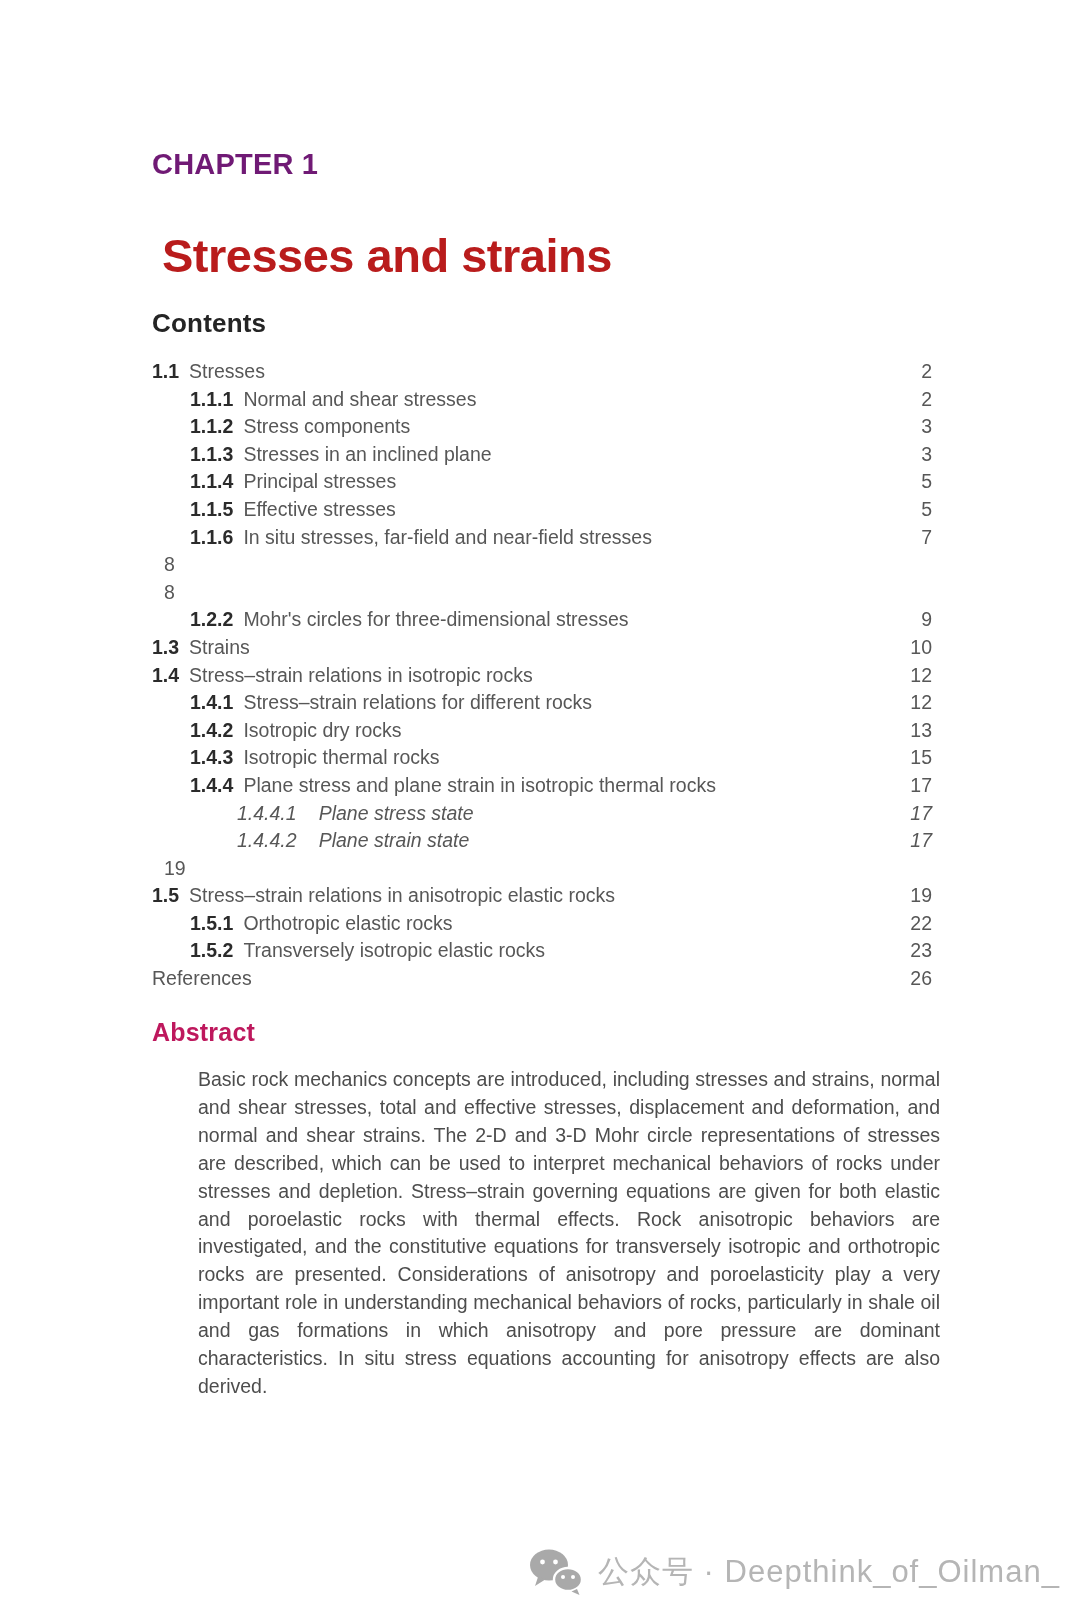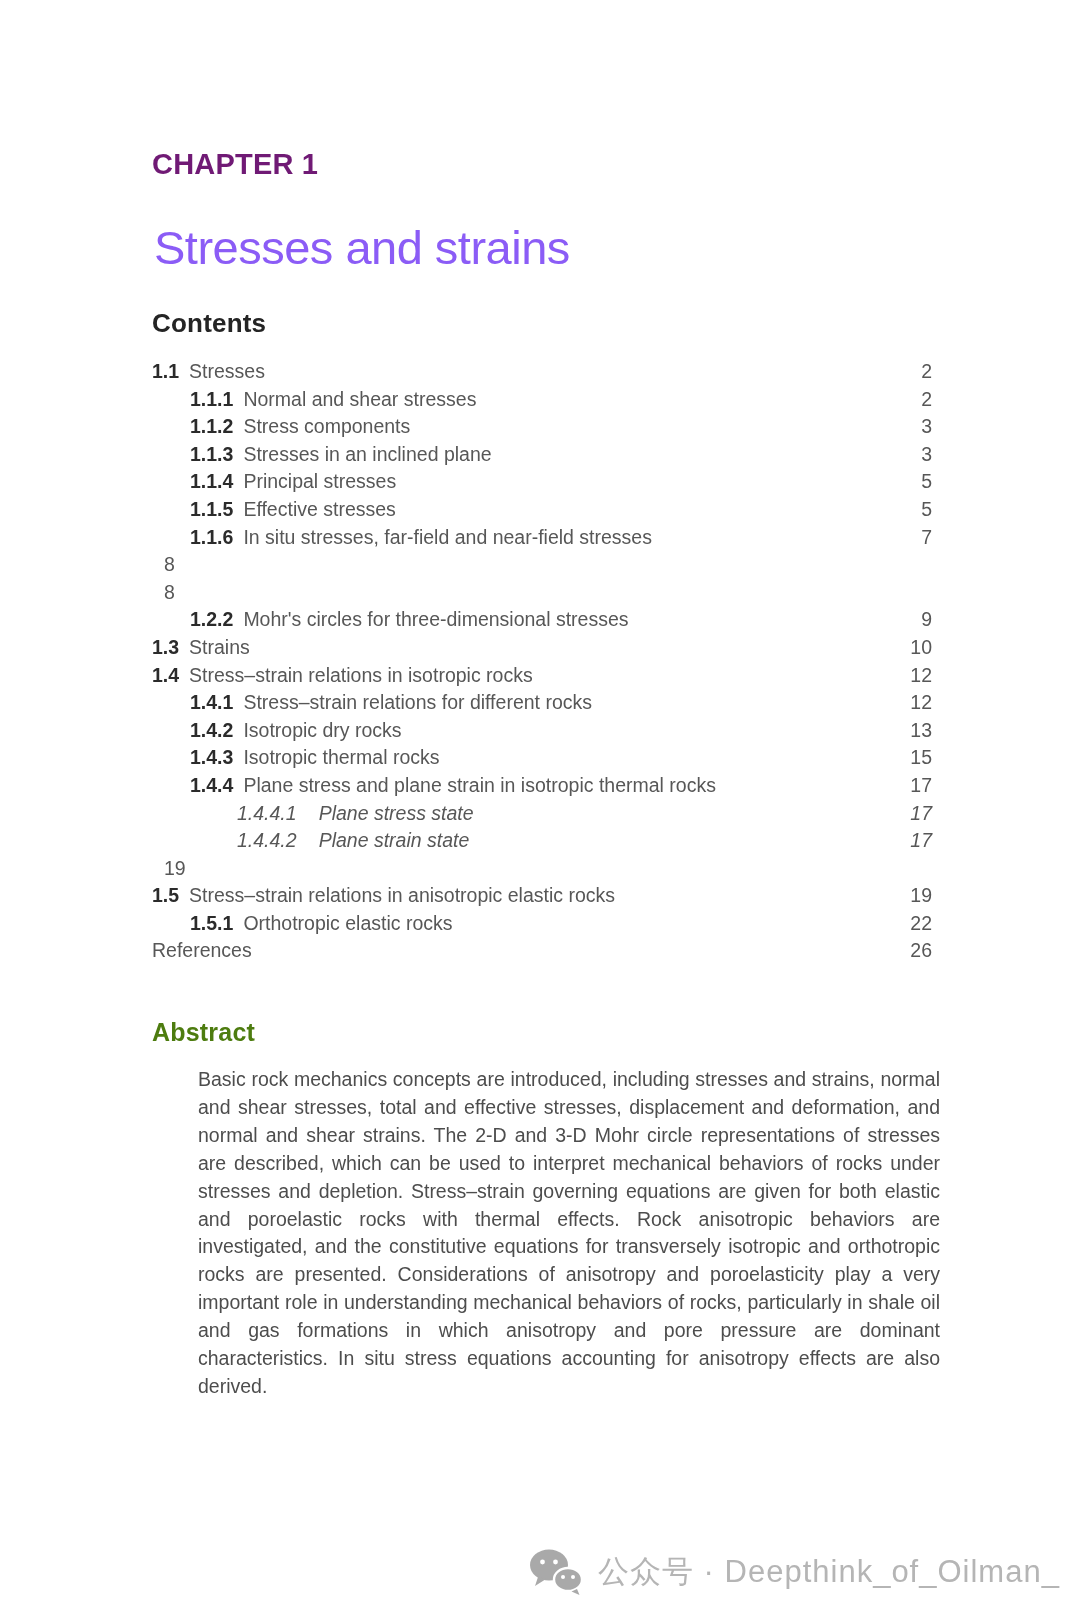--- a/index.html
+++ b/index.html
@@ -8,22 +8,22 @@
     width:1080px;height:1620px;
     background:#ffffff;
     font-family:"Liberation Sans", sans-serif;
     overflow:hidden;
   }
   .chapter-label{
     position:absolute;left:152px;top:148px;
     font-size:29px;font-weight:700;color:#701a75;letter-spacing:0.2px;
   }
   .title{
-    position:absolute;left:150px;top:216px;margin:4px;
-    font-size:47px;font-weight:400;color:#8b5cf6;letter-spacing:-0.5px;
+    position:absolute;left:150px;top:216px;margin:12px;
+    font-size:47px;font-weight:700;color:#b91c1c;letter-spacing:-0.5px;
   }
   .contents-heading{
     position:absolute;left:152px;top:308px;margin:0;
     font-size:26px;font-weight:700;color:#242424;letter-spacing:0.2px;
   }
   .toc{
     position:absolute;left:152px;top:358px;width:780px;
     font-size:19.5px;color:#575757;
   }
   .toc-row{
@@ -34,21 +34,21 @@
   .toc-num{font-weight:700;color:#2b2b2b;margin-right:10px;}
   .toc-label{color:#575757;}
   .toc-page{color:#575757;margin-left:12px;}
   .lvl-2 .toc-left{padding-left:38px;}
   .lvl-3 .toc-left{padding-left:85px;gap:12px;}
   .lvl-3 .toc-num,.lvl-3 .toc-label,.lvl-3 + .toc-page{font-style:italic;}
   .lvl-3 .toc-num{font-weight:400;color:#575757;}
   .lvl-3 .toc-page{font-style:italic;}
   .abstract-heading{
     position:absolute;left:152px;top:1018px;margin:0;
-    font-size:25px;font-weight:700;color:#4d7c0f;letter-spacing:0.2px;
+    font-size:25px;font-weight:700;color:#be185d;letter-spacing:0.2px;
   }
   .abstract-body{
     position:absolute;left:190px;top:1058px;width:742px;margin:8px;
     font-size:19.5px;line-height:27.9px;color:#4d4d4d;
     text-align:justify;
   }
   .footer{
     position:absolute;left:152px;top:1482px;width:780px;
     font-family:"Liberation Serif", serif;font-size:17px;color:#2e2e2e;
   }
@@ -214,20 +214,27 @@
           <span class="toc-label">Stress–strain relations in anisotropic elastic rocks</span>
         </span>
         <span class="toc-page">19</span>
       </div>
       <div class="toc-row lvl-2">
         <span class="toc-left">
           <span class="toc-num">1.5.1</span>
           <span class="toc-label">Orthotropic elastic rocks</span>
         </span>
         <span class="toc-page">22</span>
+      </div>
+      <div class="toc-row lvl-2">
+        <span class="toc-left">
+          <span class="toc-num">1.5.2</span>
+          <span class="toc-label">Transversely isotropic elastic rocks</span>
+        </span>
+        <span class="toc-page">23</span>
       </div>
       <div class="toc-row lvl-0">
         <span class="toc-left">
           <span class="toc-label">References</span>
         </span>
         <span class="toc-page">26</span>
       </div>
     </div>
 
   <h2 class="abstract-heading">Abstract</h2>

